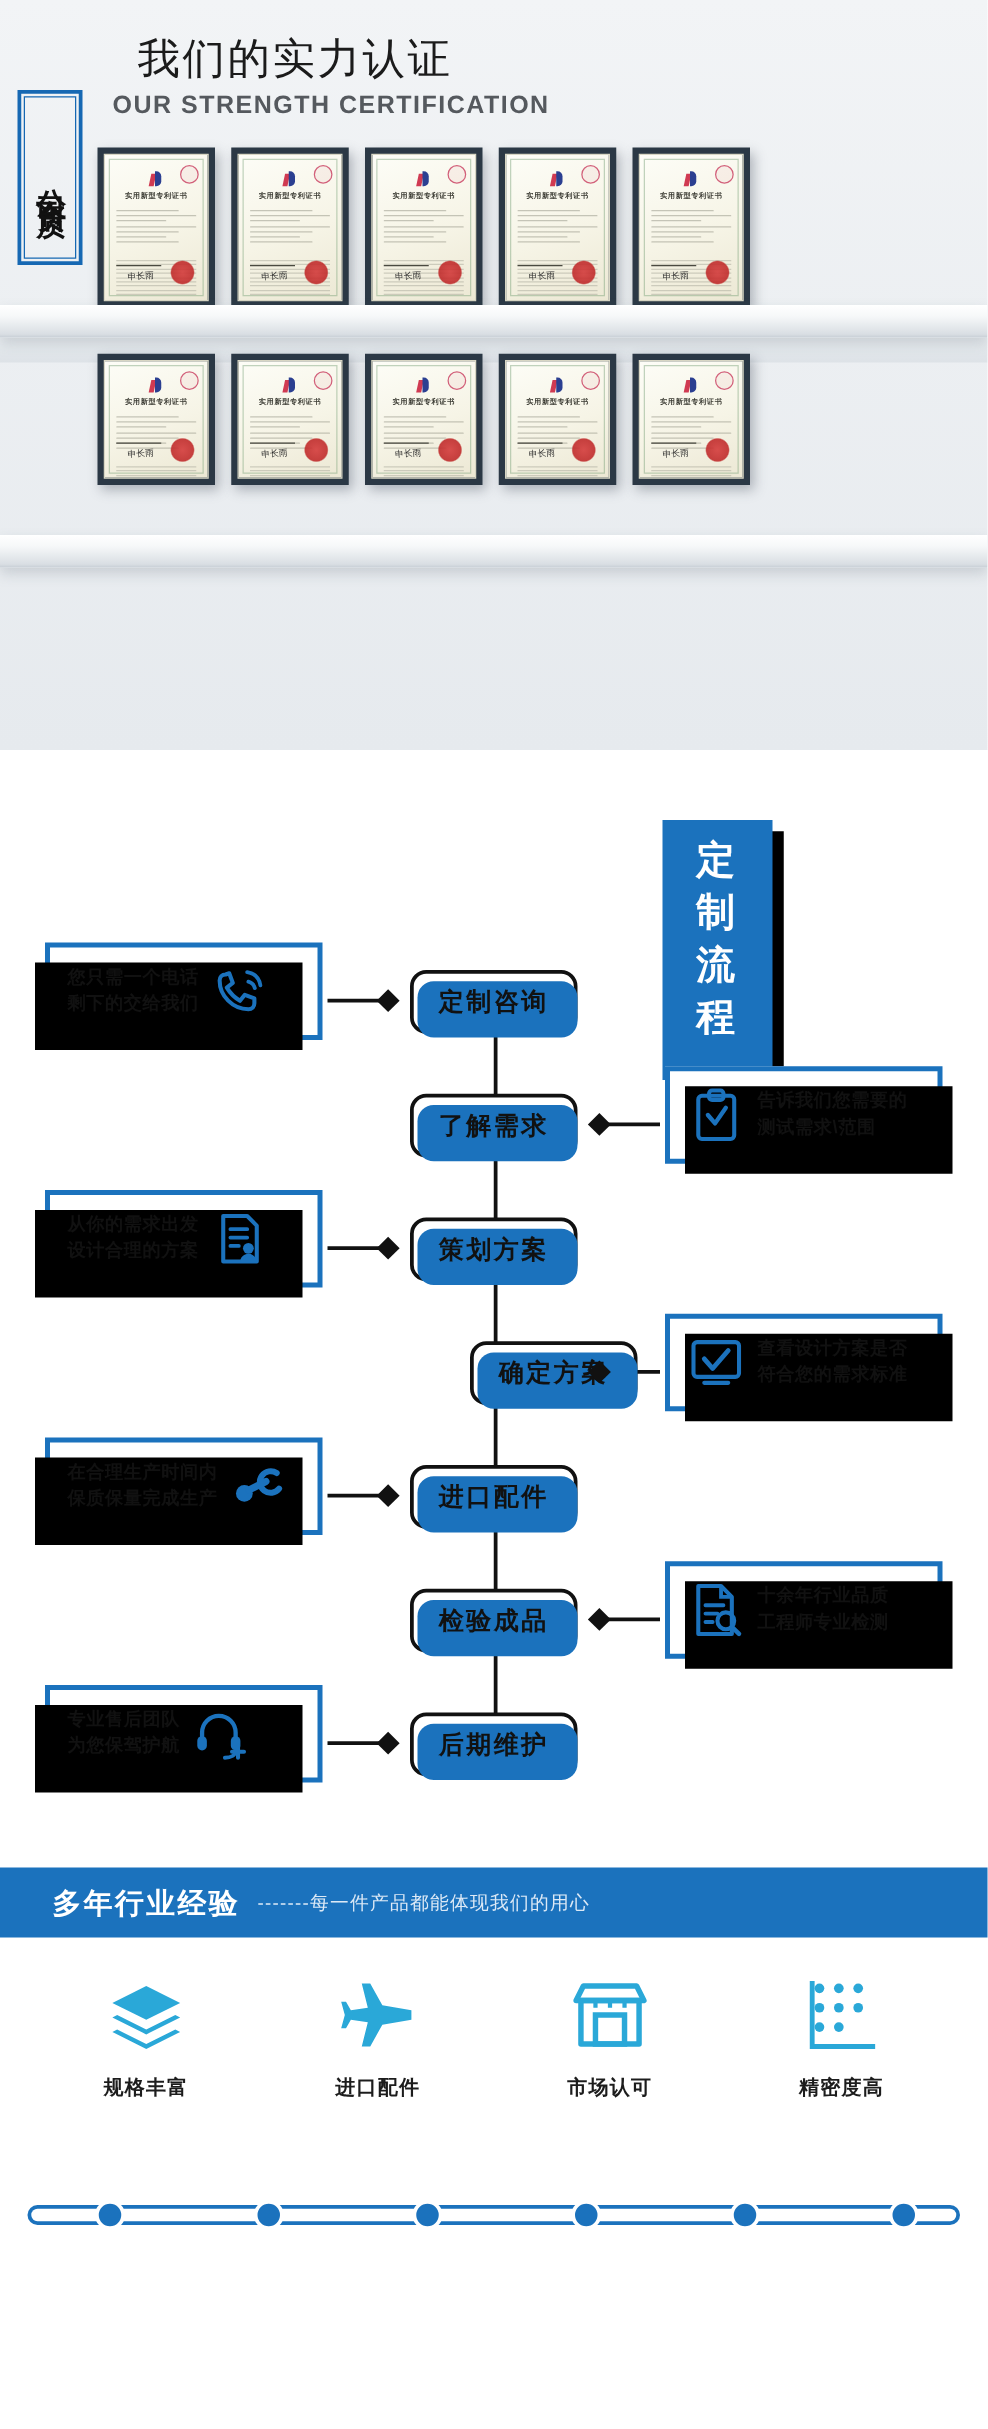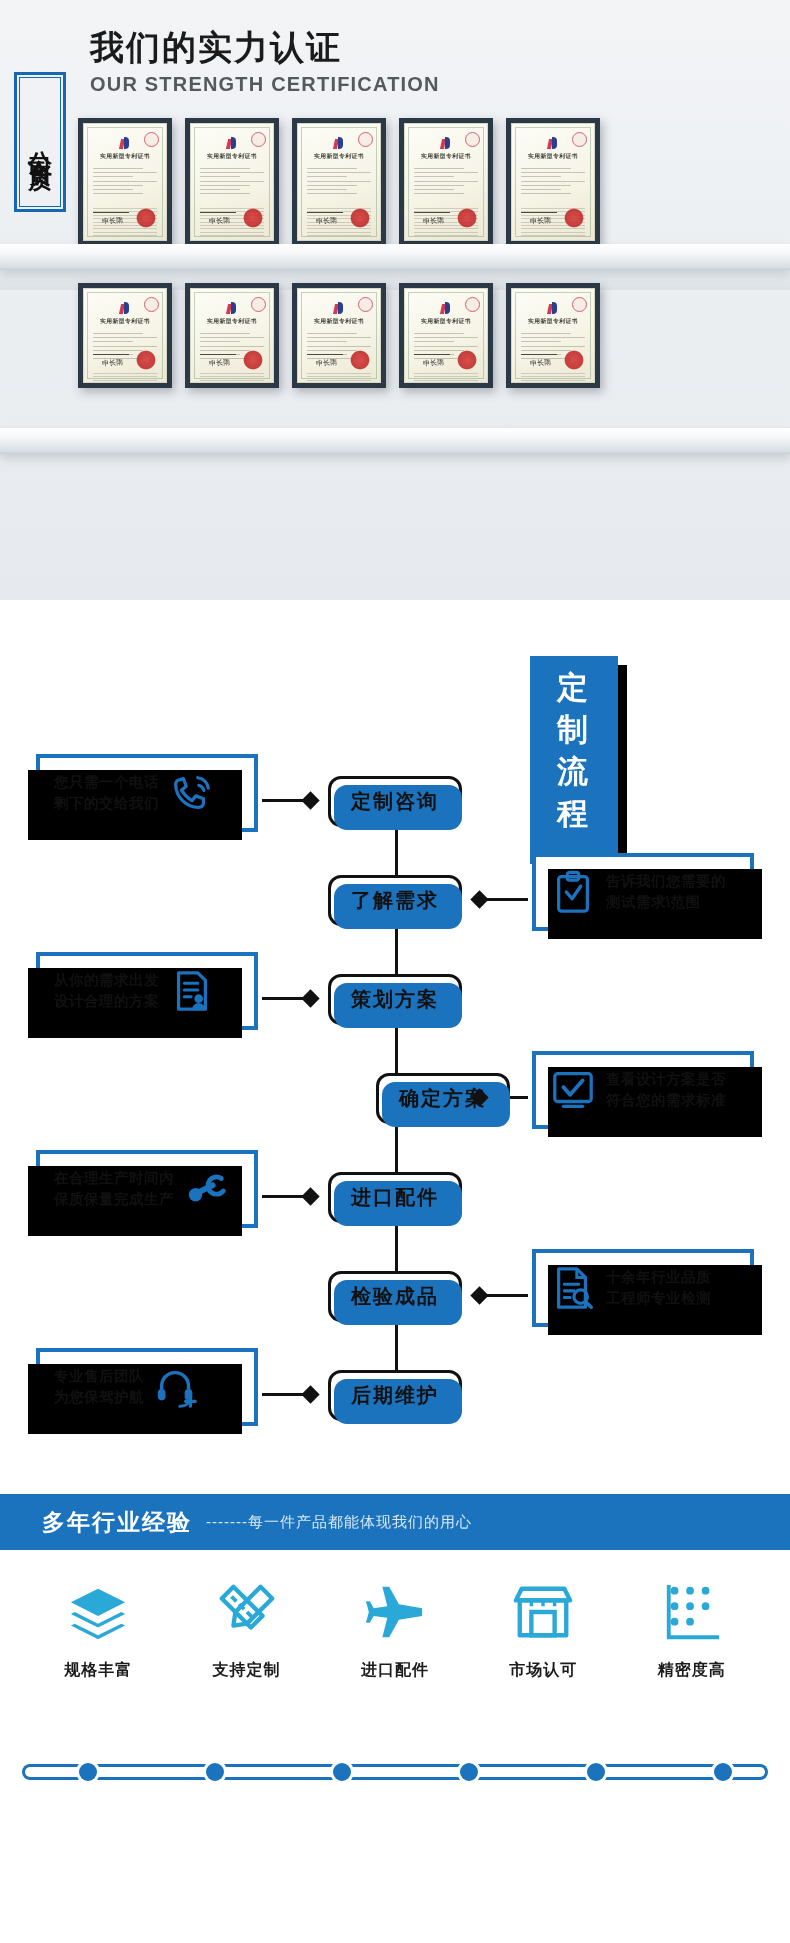--- a/index.html
+++ b/index.html
@@ -10,22 +10,22 @@
   }
 
   
   .cert-section{
     position:relative; width:790px; height:600px;
     background:linear-gradient(180deg,#f2f4f6 0%, #eceff2 45%, #e6eaee 100%);
     overflow:hidden;
   }
   .cert-title-wrap{ position:absolute; left:90px; top:28px; }
   .cert-title-cn{
-    font-size:34px; font-weight:bold; color:#1b1b1b;
-    letter-spacing:2px; line-height:1.15;
+    font-size:34px; font-weight:normal; color:#1b1b1b;
+    letter-spacing:2px; line-height:1.15;margin-left:20px;
   }
   .cert-title-en{
     font-size:20px; color:#55595e; letter-spacing:1.2px;
     margin-top:6px; font-weight:bold;
   }
   .vbadge{
     position:absolute; left:14px; top:72px;
     width:52px; height:140px;
     border:3px solid #1668b3; padding:2px;
   }
@@ -640,30 +640,20 @@
   <div class="exp-icons" id="expIcons">
       <div class="exp-item">
     <div class="exp-ic">
           <svg viewBox="0 0 64 64" width="62" height="62">
             <path d="M32 8 4 22l28 14 28-14z" fill="#2aa8d8"></path>
             <path d="M8 32 4 34l28 14 28-14-4-2-24 12z" fill="#2aa8d8"></path>
             <path d="M8 44 4 46l28 14 28-14-4-2-24 12z" fill="#2aa8d8"></path>
           </svg>
         </div>
     <div class="exp-label">规格丰富</div>
-  </div>
-      <div class="exp-item">
-    <div class="exp-ic">
-          <svg viewBox="0 0 64 64" width="62" height="62">
-            <path d="M18 6 6 18l30 30 12-12z" fill="none" stroke="#2aa8d8" stroke-width="4.5" stroke-linejoin="round"></path>
-            <path d="M16 16l5 5M24 24l5 5M32 32l5 5" stroke="#2aa8d8" stroke-width="4"></path>
-            <path d="M46 6l12 12-26 26-14 2 2-14z" fill="none" stroke="#2aa8d8" stroke-width="4.5" stroke-linejoin="round"></path>
-          </svg>
-        </div>
-    <div class="exp-label">支持定制</div>
   </div>
       <div class="exp-item">
     <div class="exp-ic">
           <svg viewBox="0 0 64 64" width="62" height="62">
             <path d="M60 28 36 24 26 6h-7l5 20L10 28l-4-7H2l3 11-3 11h4l4-7 14 2-5 20h7l10-18 24-4z" fill="#2aa8d8"></path>
           </svg>
         </div>
     <div class="exp-label">进口配件</div>
   </div>
       <div class="exp-item">

